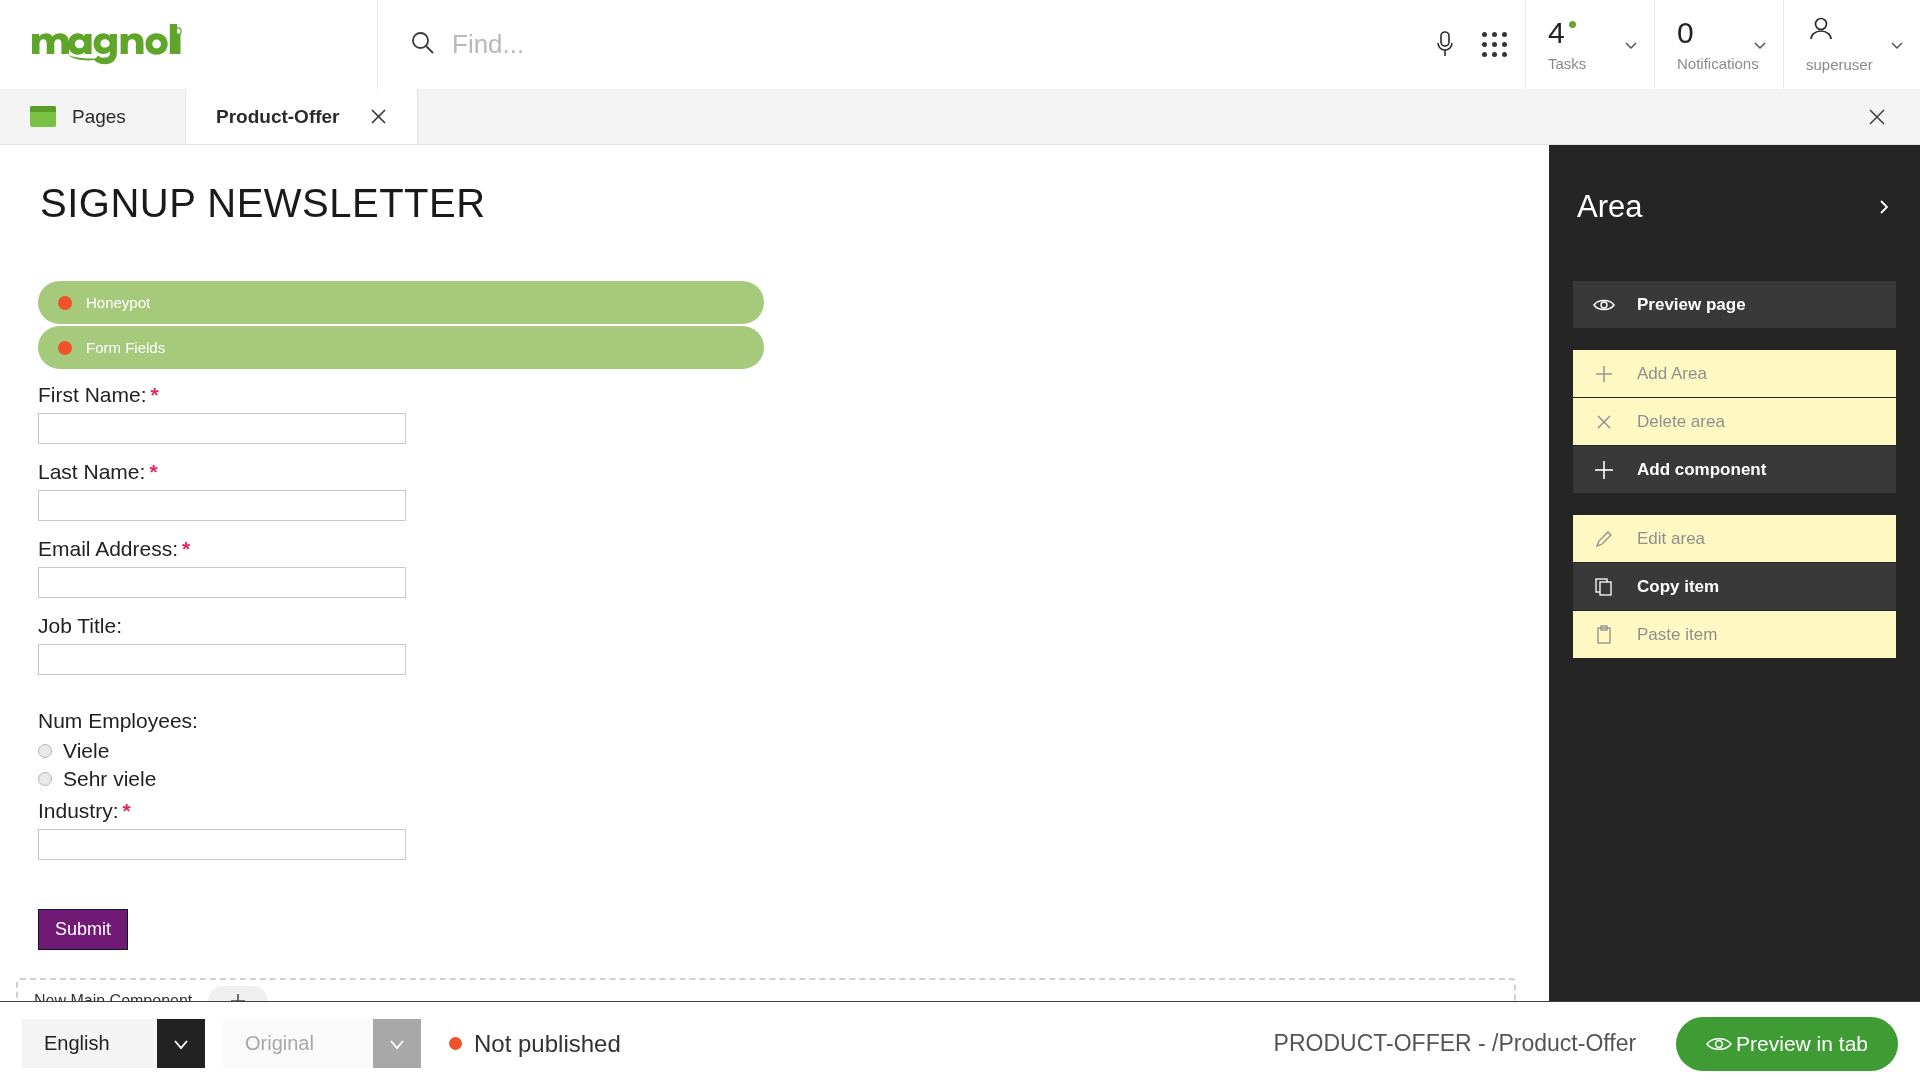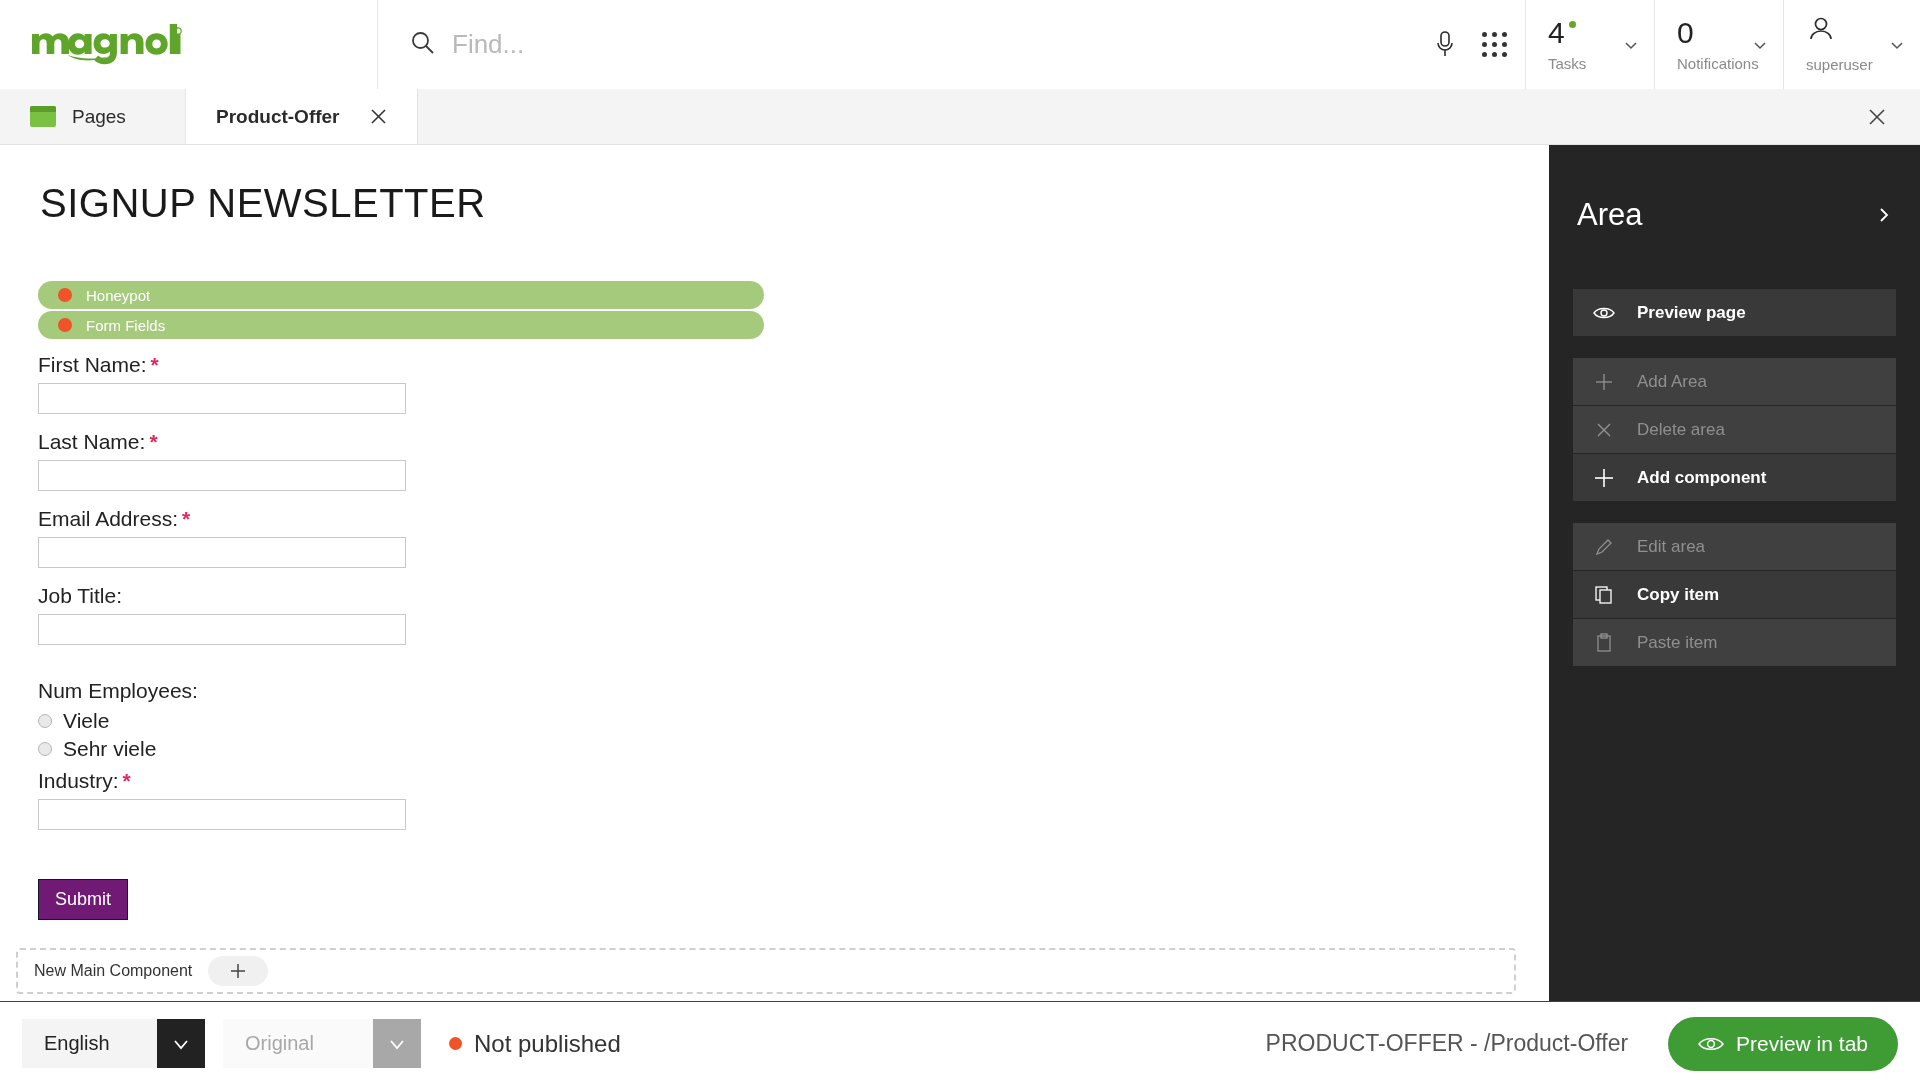--- a/index.html
+++ b/index.html
@@ -79,21 +79,21 @@
   .body { flex: 1; display: flex; min-height: 0; background: #ffffff; }
   .canvas {
     flex: 1; background: #ffffff; position: relative; overflow: hidden;
     padding: 0 0 0 0;
   }
   .page-title {
     font-size: 40px; font-weight: 300; color: #1a1a1a; letter-spacing: 0.5px;
     padding: 36px 0 0 40px;
   }
   .pill {
-    height: 28px; border-radius: 22px; background: #a6ca7c;
+    height: 43px; border-radius: 22px; background: #a6ca7c;
     display: flex; align-items: center; gap: 14px; padding-left: 20px;
     color: #ffffff; font-size: 15px; margin-left: 38px; cursor: pointer;
   }
   .pill.p1 { width: 726px; margin-top: 55px; }
   .pill.p2 { width: 726px; margin-top: 2px; }
   .pill-dot { width: 14px; height: 14px; border-radius: 50%; background: #f0522a; flex: 0 0 auto; }
 
   .form { padding-left: 38px; margin-top: 14px; }
   .f-label { font-size: 21px; color: #222; margin-bottom: 6px; }
   .req { color: #e8245c; font-weight: bold; margin-left: 4px; }
@@ -122,32 +122,32 @@
   }
   .dnd-label { font-size: 16px; color: #333; }
   .plus-btn {
     width: 60px; height: 30px; border-radius: 16px; background: #f0f0f0;
     display: flex; align-items: center; justify-content: center; cursor: pointer;
   }
 
   
   .sidebar {
     width: 371px; flex: 0 0 371px; background: #252525; color: #fff;
-    display: flex; flex-direction: column; padding: 16px 24px;
+    display: flex; flex-direction: column; padding: 8px 24px;
   }
   .sb-header {
     display: flex; align-items: center; justify-content: space-between;
     padding: 36px 4px 0 4px; margin-bottom: 56px;
   }
   .sb-title { font-size: 31px; font-weight: 300; color: #fff; }
   .sb-chev { cursor: pointer; width: 16px; height: 16px; }
   .sb-group { margin-bottom: 21px; }
   .sb-item {
     height: 48px; display: flex; align-items: center; gap: 22px;
-    padding-left: 20px; background: #404040; cursor: pointer;
+    padding-left: 20px; background: #fef9c3; cursor: pointer;
     border-bottom: 1px solid #252525;
   }
   .sb-item.enabled { background: #393939; color: #ffffff; font-weight: bold; }
   .sb-item.disabled { color: #8f8f8f; cursor: default; }
   .sb-label { font-size: 17px; }
   .sb-ico { width: 22px; height: 22px; flex: 0 0 auto; display: flex; align-items: center; justify-content: center; }
 
   
   .statusbar {
     height: 84px; flex: 0 0 84px; background: #ffffff;
@@ -166,21 +166,21 @@
     width: 48px; background: #222; display: flex; align-items: center; justify-content: center;
   }
   .select-arrow.grey { background: #a8a8a8; }
   .status-pub { display: flex; align-items: center; gap: 12px; margin-left: 10px; }
   .pub-dot { width: 13px; height: 13px; border-radius: 50%; background: #f0522a; }
   .pub-text { font-size: 24px; color: #333; }
   .sb-spacer { flex: 1; }
   .path-text { font-size: 23px; color: #555; margin-right: 22px; }
   .preview-tab-btn {
     height: 54px; border-radius: 27px; background: #3f9c35; color: #fff;
-    display: flex; align-items: center; gap: 12px; padding: 0 30px;
+    display: flex; align-items: center; gap: 4px; padding: 0 30px;
     font-size: 21px; cursor: pointer; border: none;
     font-family: "Liberation Sans", sans-serif;
   }
 </style>
 </head>
 <body>
 
 <div class="app">
 
   <div class="header">

